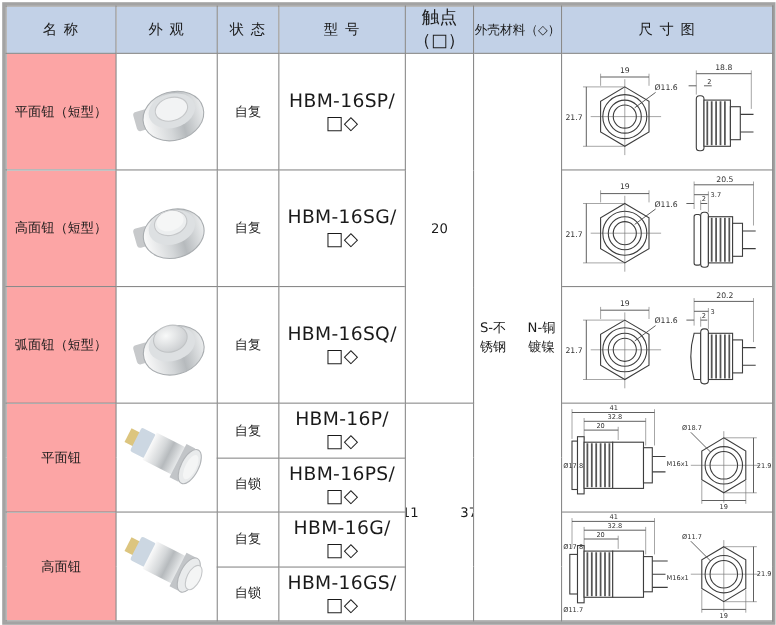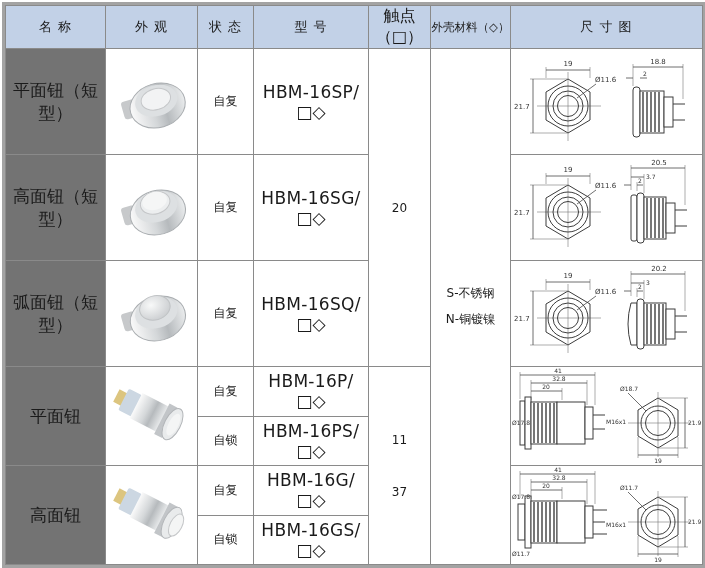--- a/index.html
+++ b/index.html
@@ -3,27 +3,27 @@
 <meta charset="utf-8">
 <style>
   html,body{margin:0;padding:0;background:#fff;width:705px;height:568px;overflow:hidden;
     font-family:"DejaVu Sans","Liberation Sans",sans-serif;color:#1a1a1a;}
   .frame{position:absolute;left:2px;top:2px;width:697px;height:560px;
     border:3px solid #a3a3a3;background:#fff;}
   table{border-collapse:collapse;table-layout:fixed;width:697px;}
   td,th{border:1px solid #8a8a8a;padding:0;text-align:center;vertical-align:middle;
     overflow:hidden;}
   th{background:#c2d1e7;font-weight:normal;font-size:13px;letter-spacing:1px;}
-  td.namecol{background:#737373;font-size:17px;}
+  td.namecol{background:#fca5a5;font-size:12px;}
   td{font-size:12px;background:#fff;}
   tr.hdr{height:36px;}
   tr.rmain{height:106px;}
   tr.rsub{height:49px;}
   .model{font-size:17px;letter-spacing:.3px;}
-  .stack{display:flex;flex-direction:column;align-items:center;justify-content:center;gap:9px;}
+  .stack{display:flex;flex-direction:row;align-items:center;justify-content:center;gap:9px;}
   .stack.wide{gap:38px;}
   .photo-wrap,.dim-wrap{display:flex;align-items:center;justify-content:center;width:100%;height:100%;}
   svg{display:block;}
   .dl{stroke:#4a4a4a;stroke-width:0.8;fill:none;}
   .dth{stroke:#777;stroke-width:0.6;fill:none;}
   .geo{stroke:#3d3d3d;stroke-width:1;fill:none;}
   .geof{stroke:#3d3d3d;stroke-width:1;fill:#fff;}
   .hatch{stroke:#555;stroke-width:1.6;}
   .dimtxt{font-size:7px;fill:#333;}
   .dimtxt2{font-size:6px;fill:#333;}

